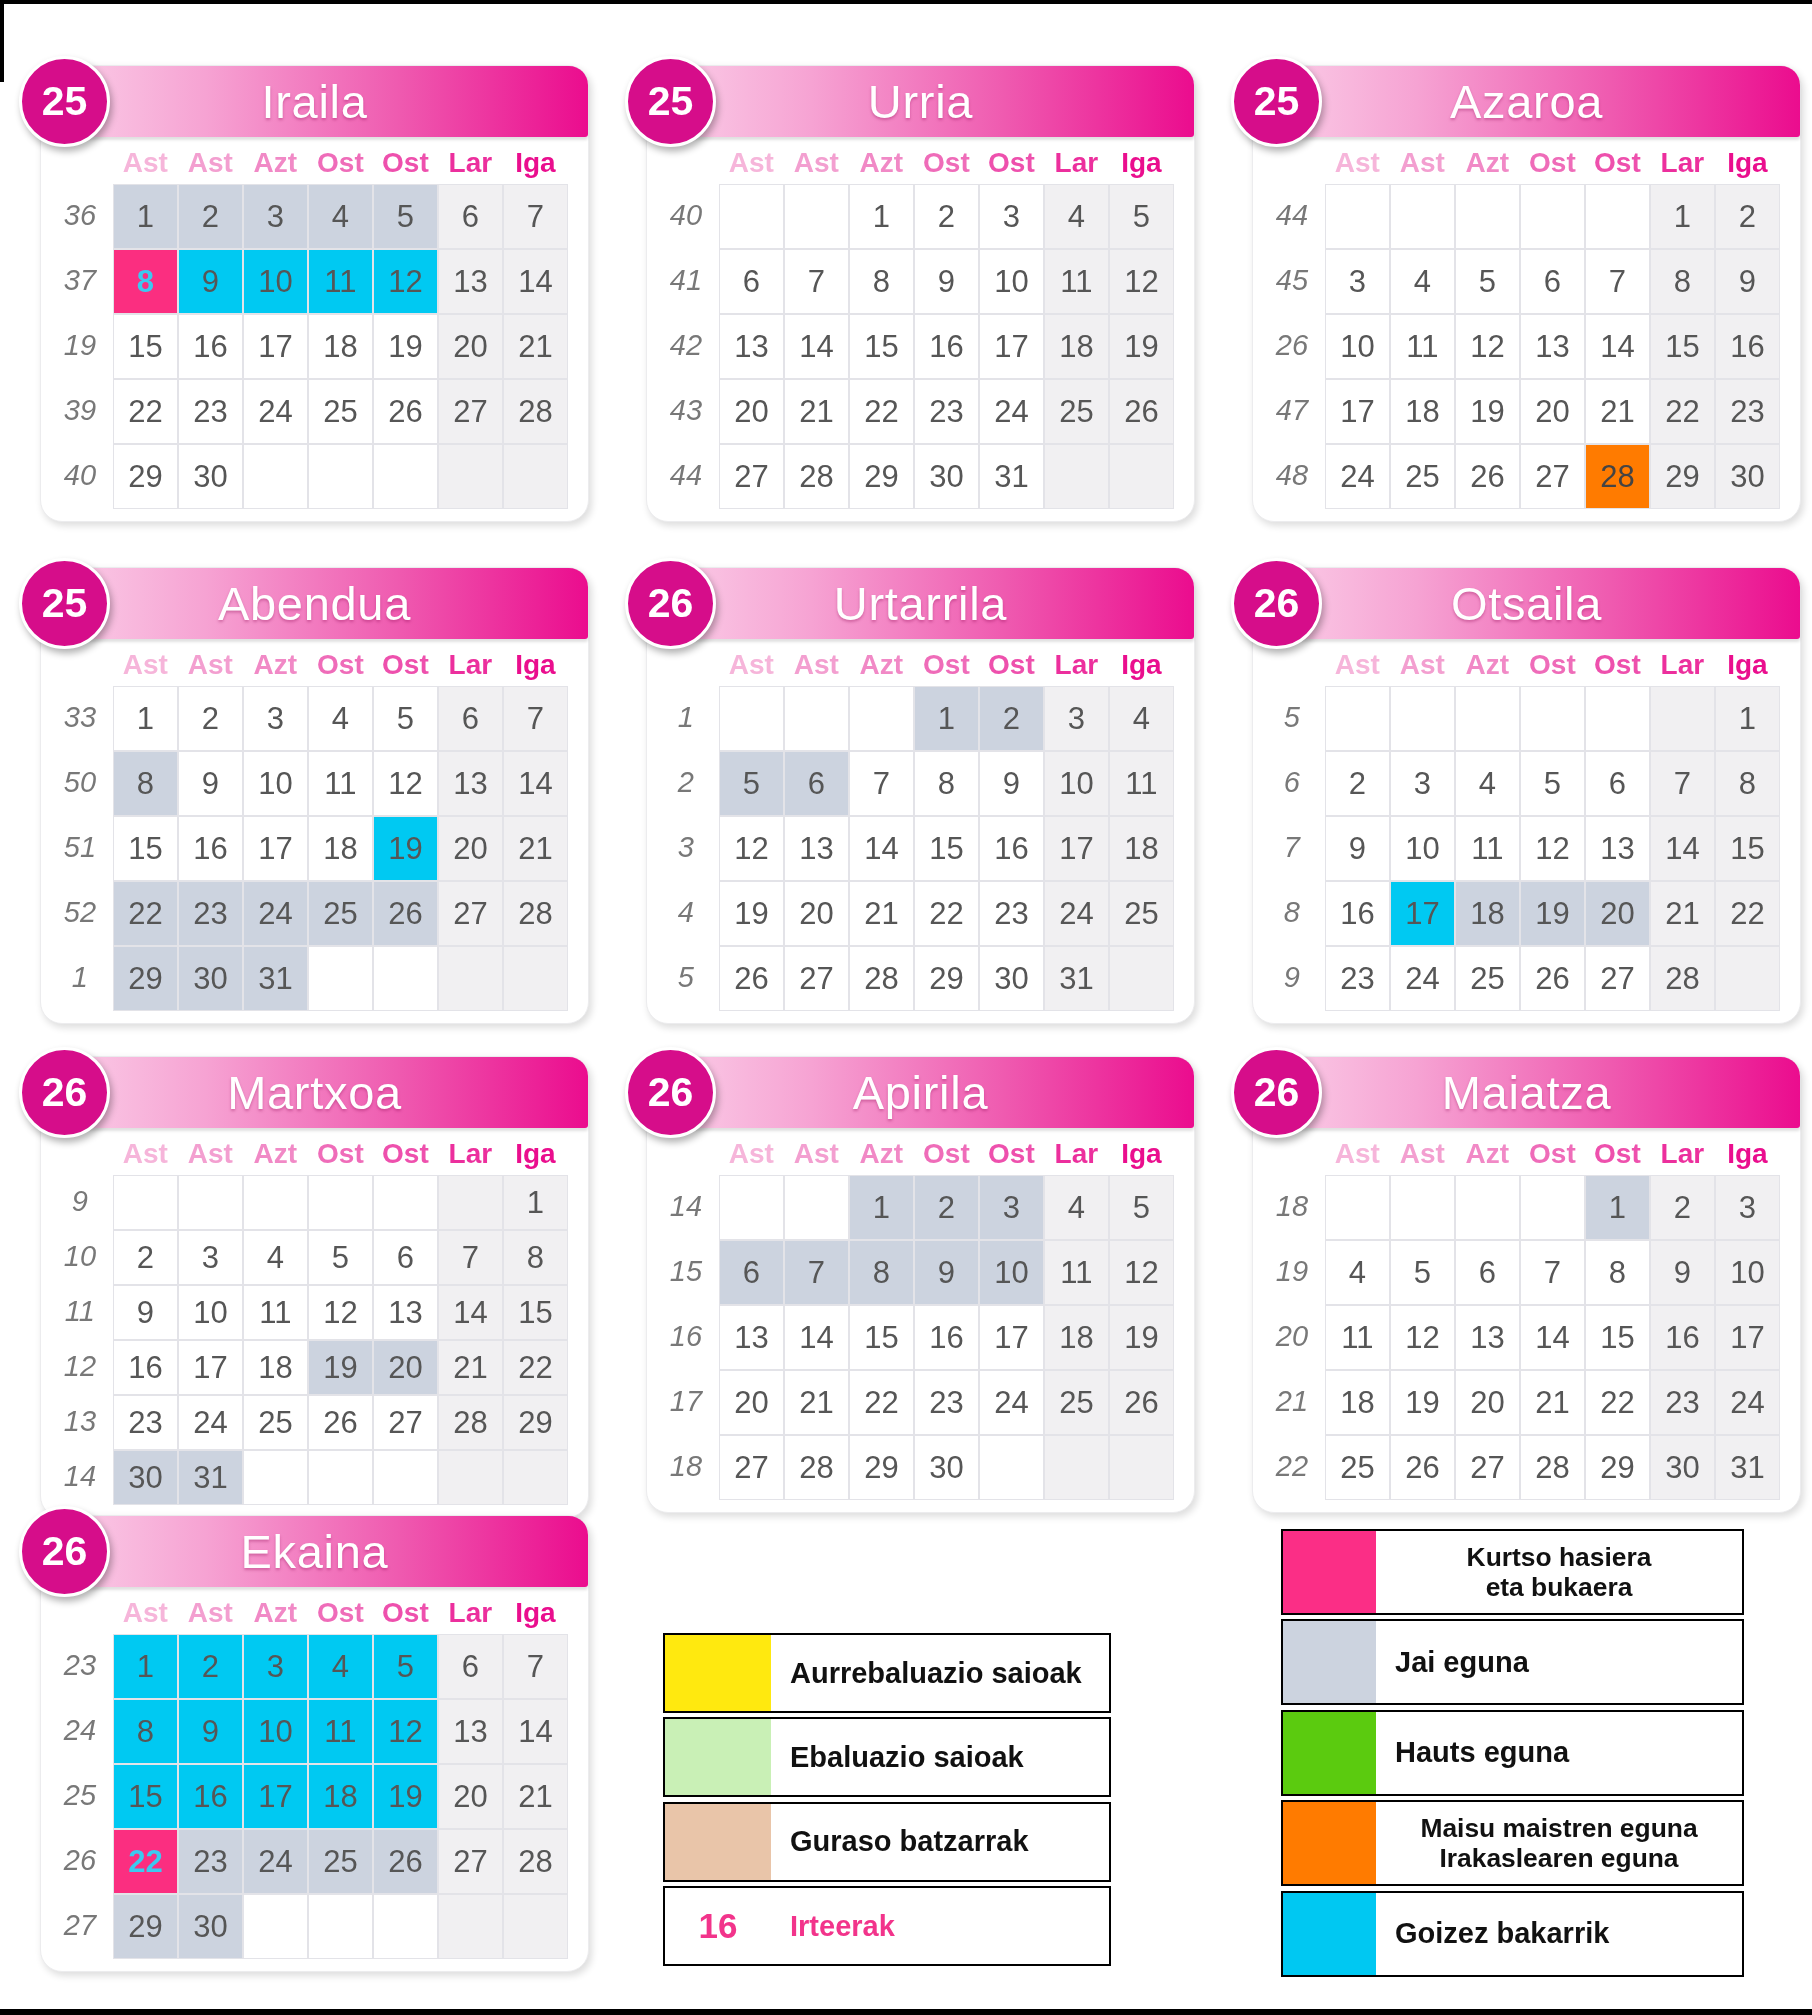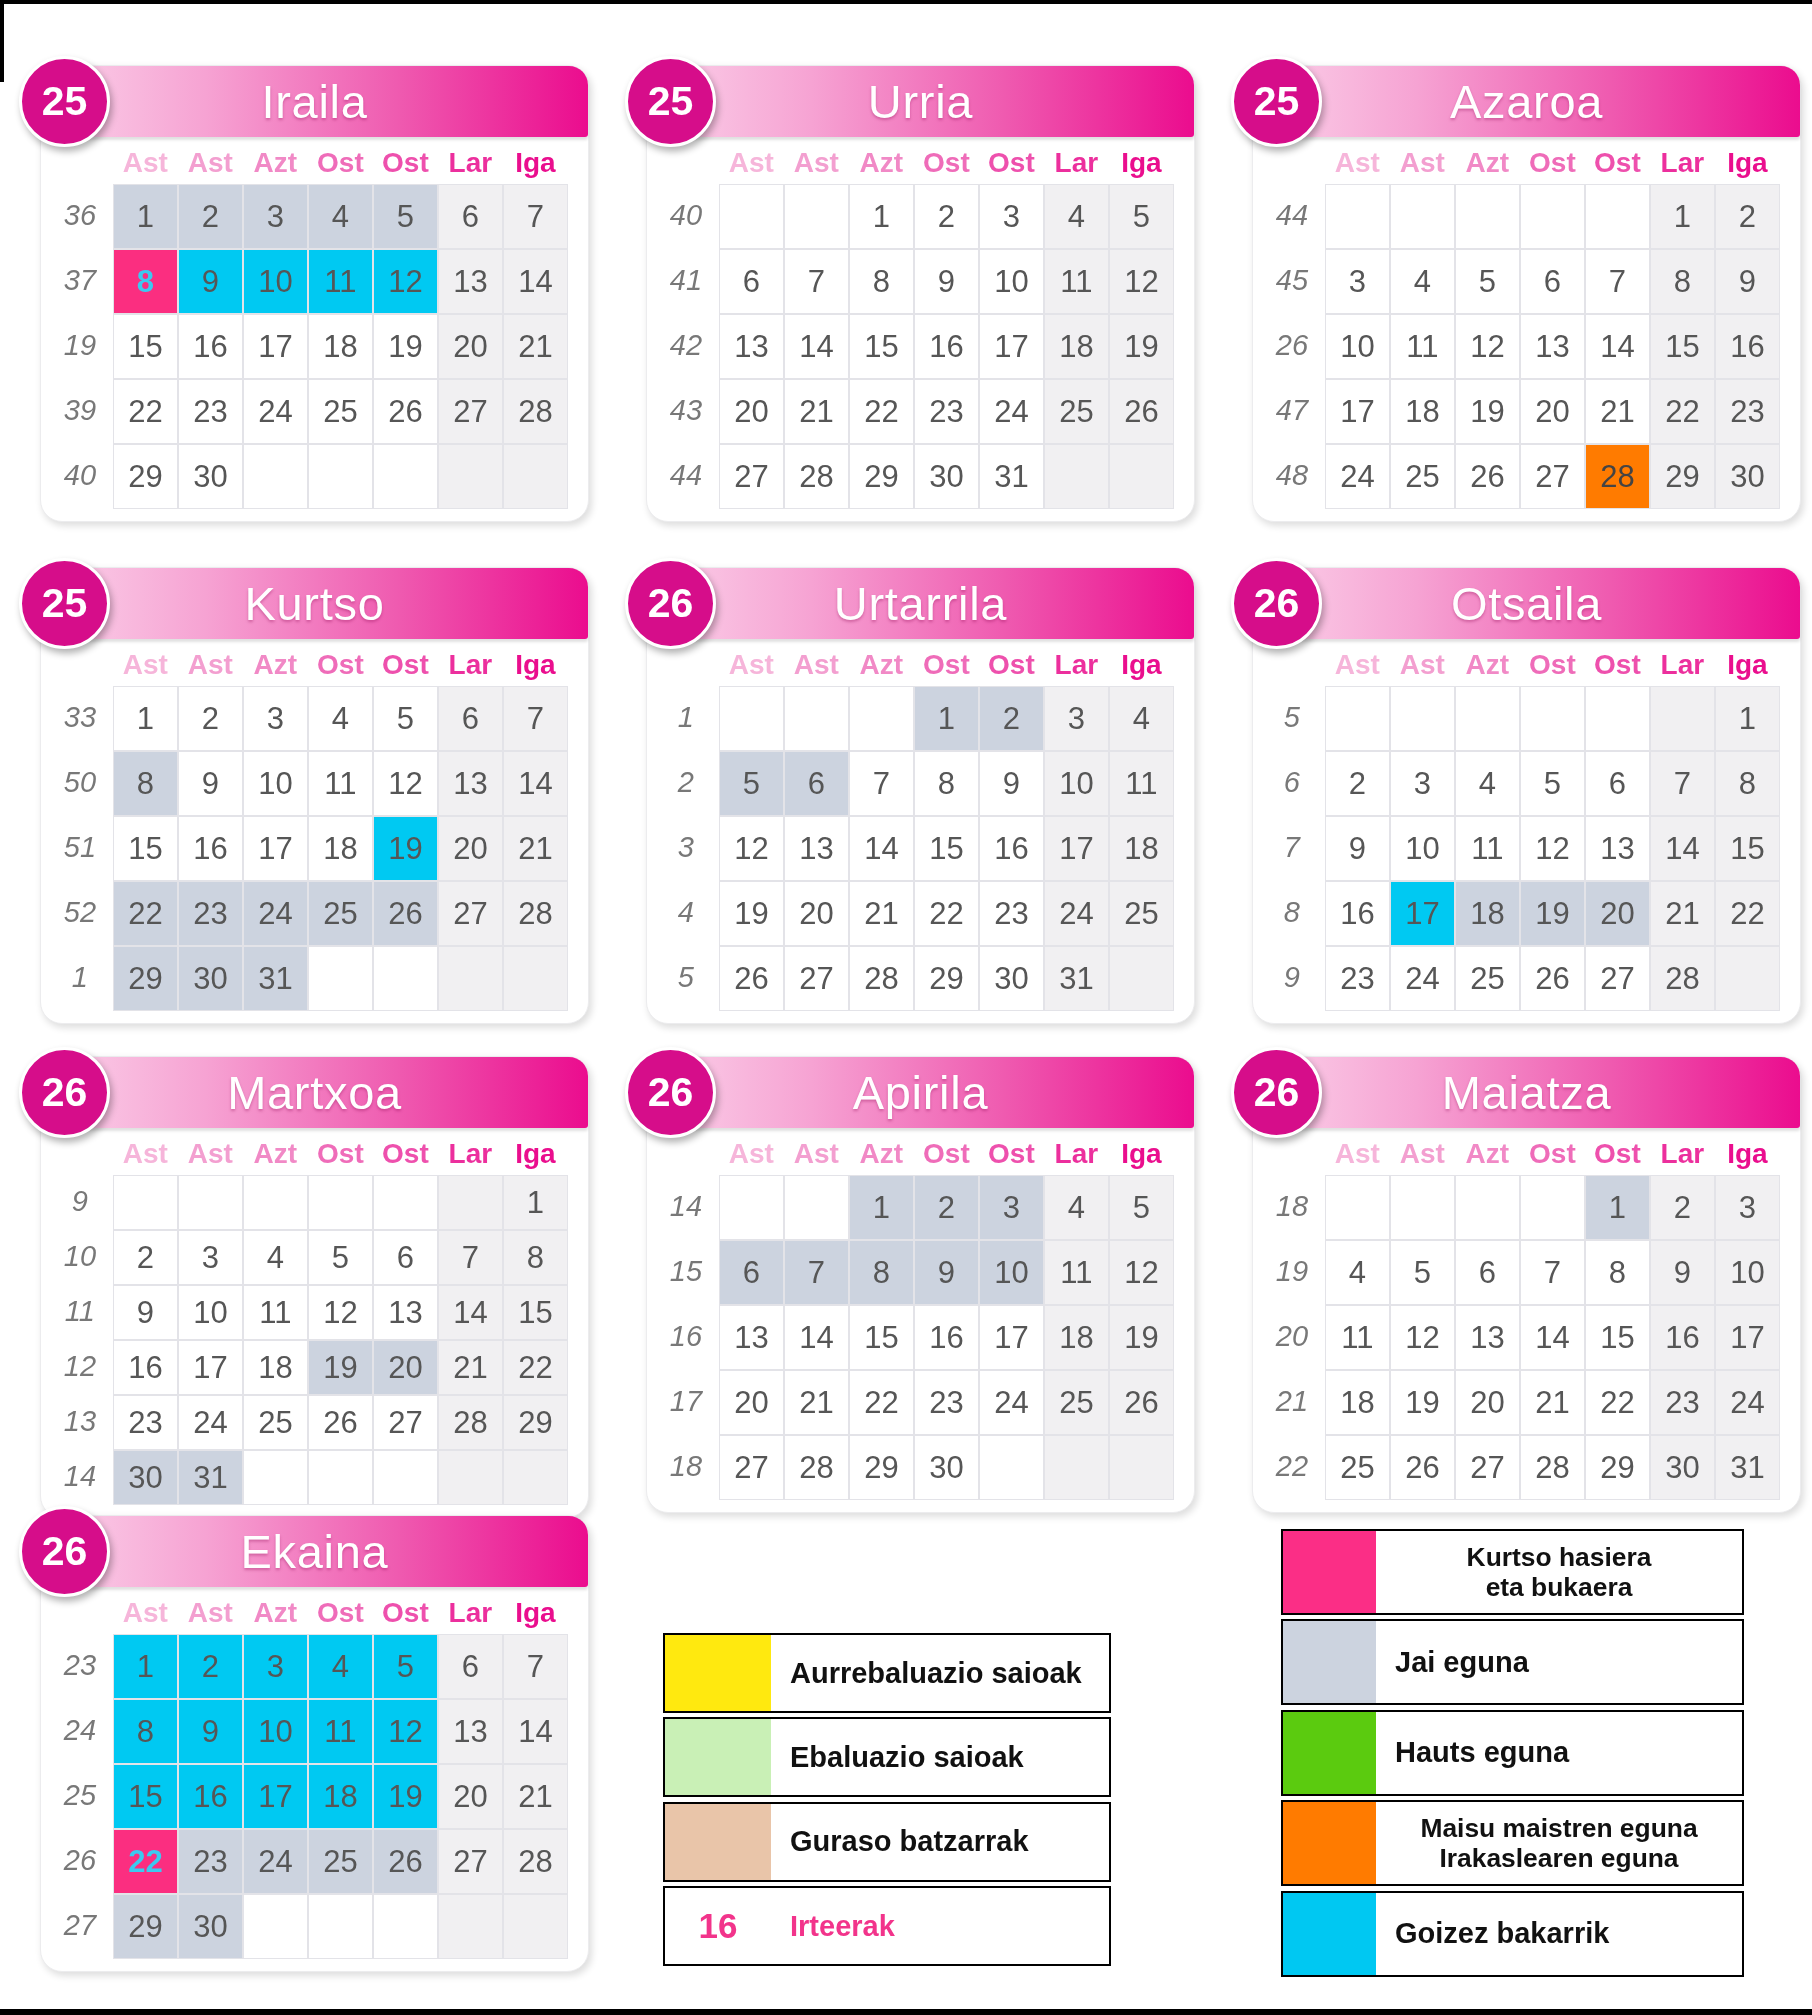--- a/index.html
+++ b/index.html
@@ -254,21 +254,21 @@
           <div class="cell">26</div>
           <div class="cell">27</div>
           <div class="cell maisu">28</div>
           <div class="cell wknd">29</div>
           <div class="cell wknd">30</div>
         </div>
       </div>
       <div class="card" style="left: 40px; top: 567px;">
         <div class="badge">25</div>
         <div class="mhead">
-          <div class="mtitle">Kurtso</div>
+          <div class="mtitle">Abendua</div>
         </div>
         <div class="grid labels">
           <div class="wk"></div>
           <div class="dlab" style="color: rgb(246, 181, 218);">Ast</div>
           <div class="dlab" style="color: rgb(243, 159, 208);">Ast</div>
           <div class="dlab" style="color: rgb(241, 137, 198);">Azt</div>
           <div class="dlab" style="color: rgb(239, 108, 185);">Ost</div>
           <div class="dlab" style="color: rgb(238, 80, 173);">Ost</div>
           <div class="dlab" style="color: rgb(236, 47, 157);">Lar</div>
           <div class="dlab" style="color: rgb(234, 14, 142);">Iga</div>

